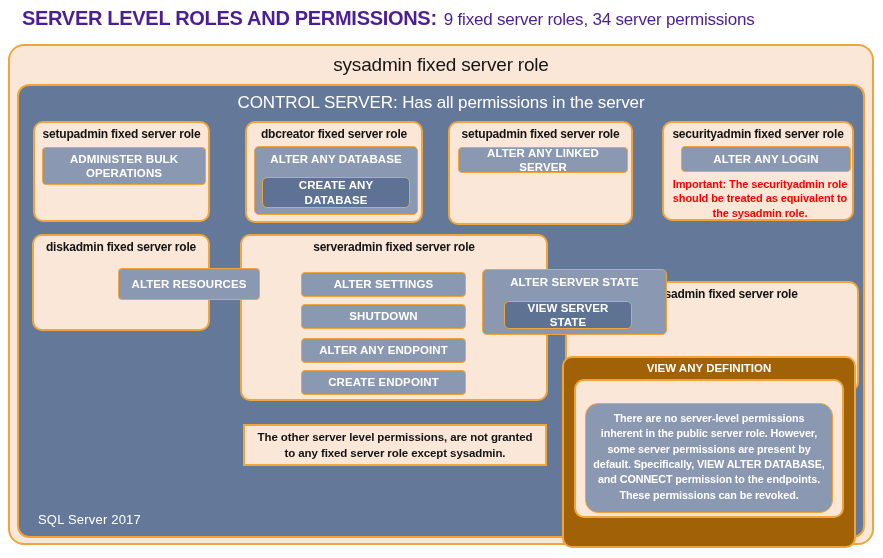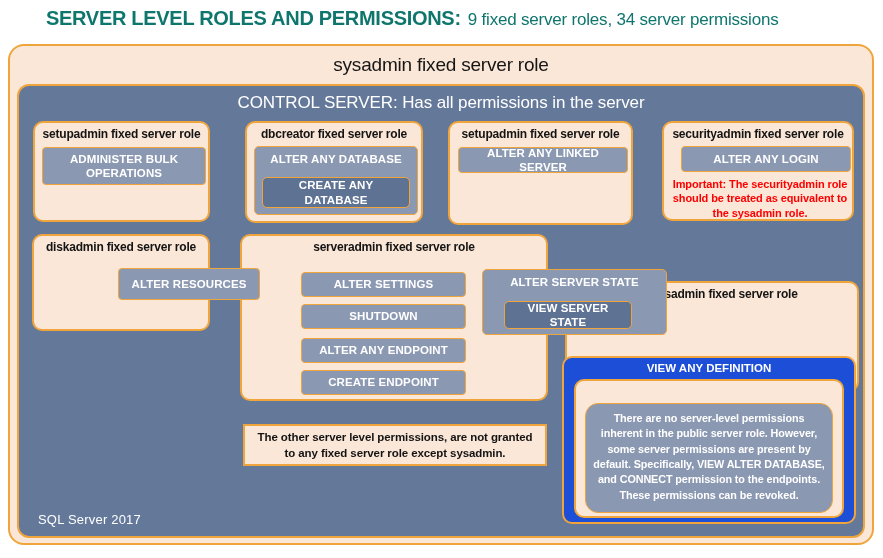--- a/index.html
+++ b/index.html
@@ -9,21 +9,21 @@
   .canvas {
     position: relative;
     width: 883px; height: 558px;
     background: #ffffff;
     overflow: hidden;
   }
 
   
   .page-title {
     position: absolute; left: 22px; top: 7px;
-    white-space: nowrap; color: #0f766e; margin-left: 24px;
+    white-space: nowrap; color: #4c1d95;
   }
   .page-title .t-main { font-size: 20px; font-weight: bold; letter-spacing: -0.3px; }
   .page-title .t-sub  { font-size: 17px; font-weight: normal; margin-left: 7px; letter-spacing: -0.2px; }
 
   
   .sysadmin-box {
     position: absolute; left: 8px; top: 44px; width: 866px; height: 501px;
     background: #FBE7D8; border: 2px solid #F0A53C; border-radius: 16px;
   }
   .sysadmin-title {
@@ -78,22 +78,22 @@
   .straddle { z-index: 6; }
 
   .warning-text {
     position: absolute; left: 6px; top: 54px; width: 180px;
     color: #FF0000; font-size: 11px; font-weight: bold; text-align: center;
     line-height: 1.3; letter-spacing: -0.1px;
   }
 
   
   .vad-box {
-    position: absolute; left: 562px; top: 356px; width: 294px; height: 168px;
-    background: #1d4ed8; border: 2px solid #F0A53C; border-radius: 10px;
+    position: absolute; left: 562px; top: 356px; width: 294px; height: 192px;
+    background: #a16207; border: 2px solid #F0A53C; border-radius: 10px;
     z-index: 4;
   }
   .vad-label {
     position: absolute; left: 0; top: 4px; width: 100%;
     text-align: center; color: #ffffff; font-size: 11.5px; font-weight: bold;
   }
   .public-box {
     position: absolute; left: 10px; top: 21px; width: 270px; height: 139px;
     background: #FBE7D8; border: 2px solid #F0A53C; border-radius: 10px;
   }

